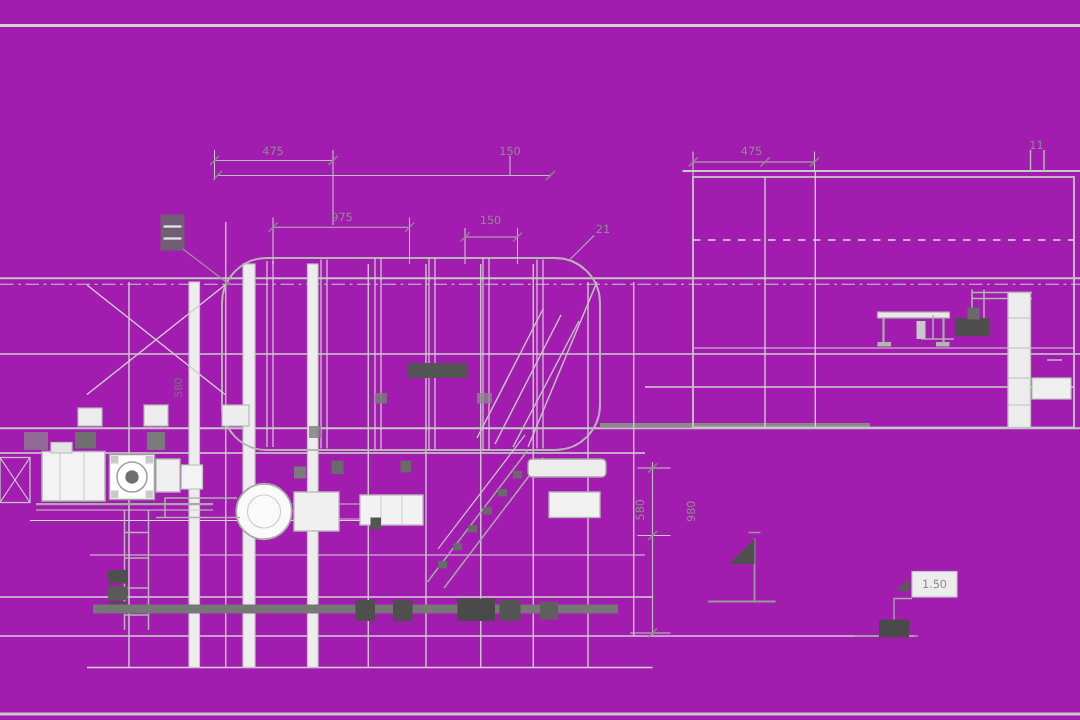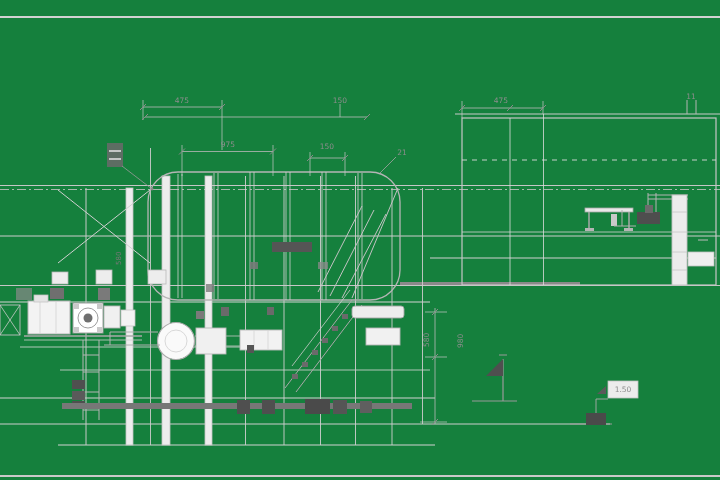--- a/index.html
+++ b/index.html
@@ -1,16 +1,16 @@
 <!DOCTYPE html>
 <html><head>
 <meta charset="utf-8">
 <style>
   html,body{margin:0;padding:0;background:#fff;}
-  #stage{position:relative;width:720px;height:480px;background:#15803d;overflow:hidden;
+  #stage{position:relative;width:720px;height:480px;background:#a21caf;overflow:hidden;
          font-family:"DejaVu Sans", sans-serif;}
   svg{display:block;}
   text{font-family:"DejaVu Sans", sans-serif;}
   .dimtxt{font-size:7.5px;fill:#8d8d8d;}
   .dimtxt-dark{font-size:7px;fill:#777;}
 </style>
 </head>
 <body>
 
 <div id="stage">

